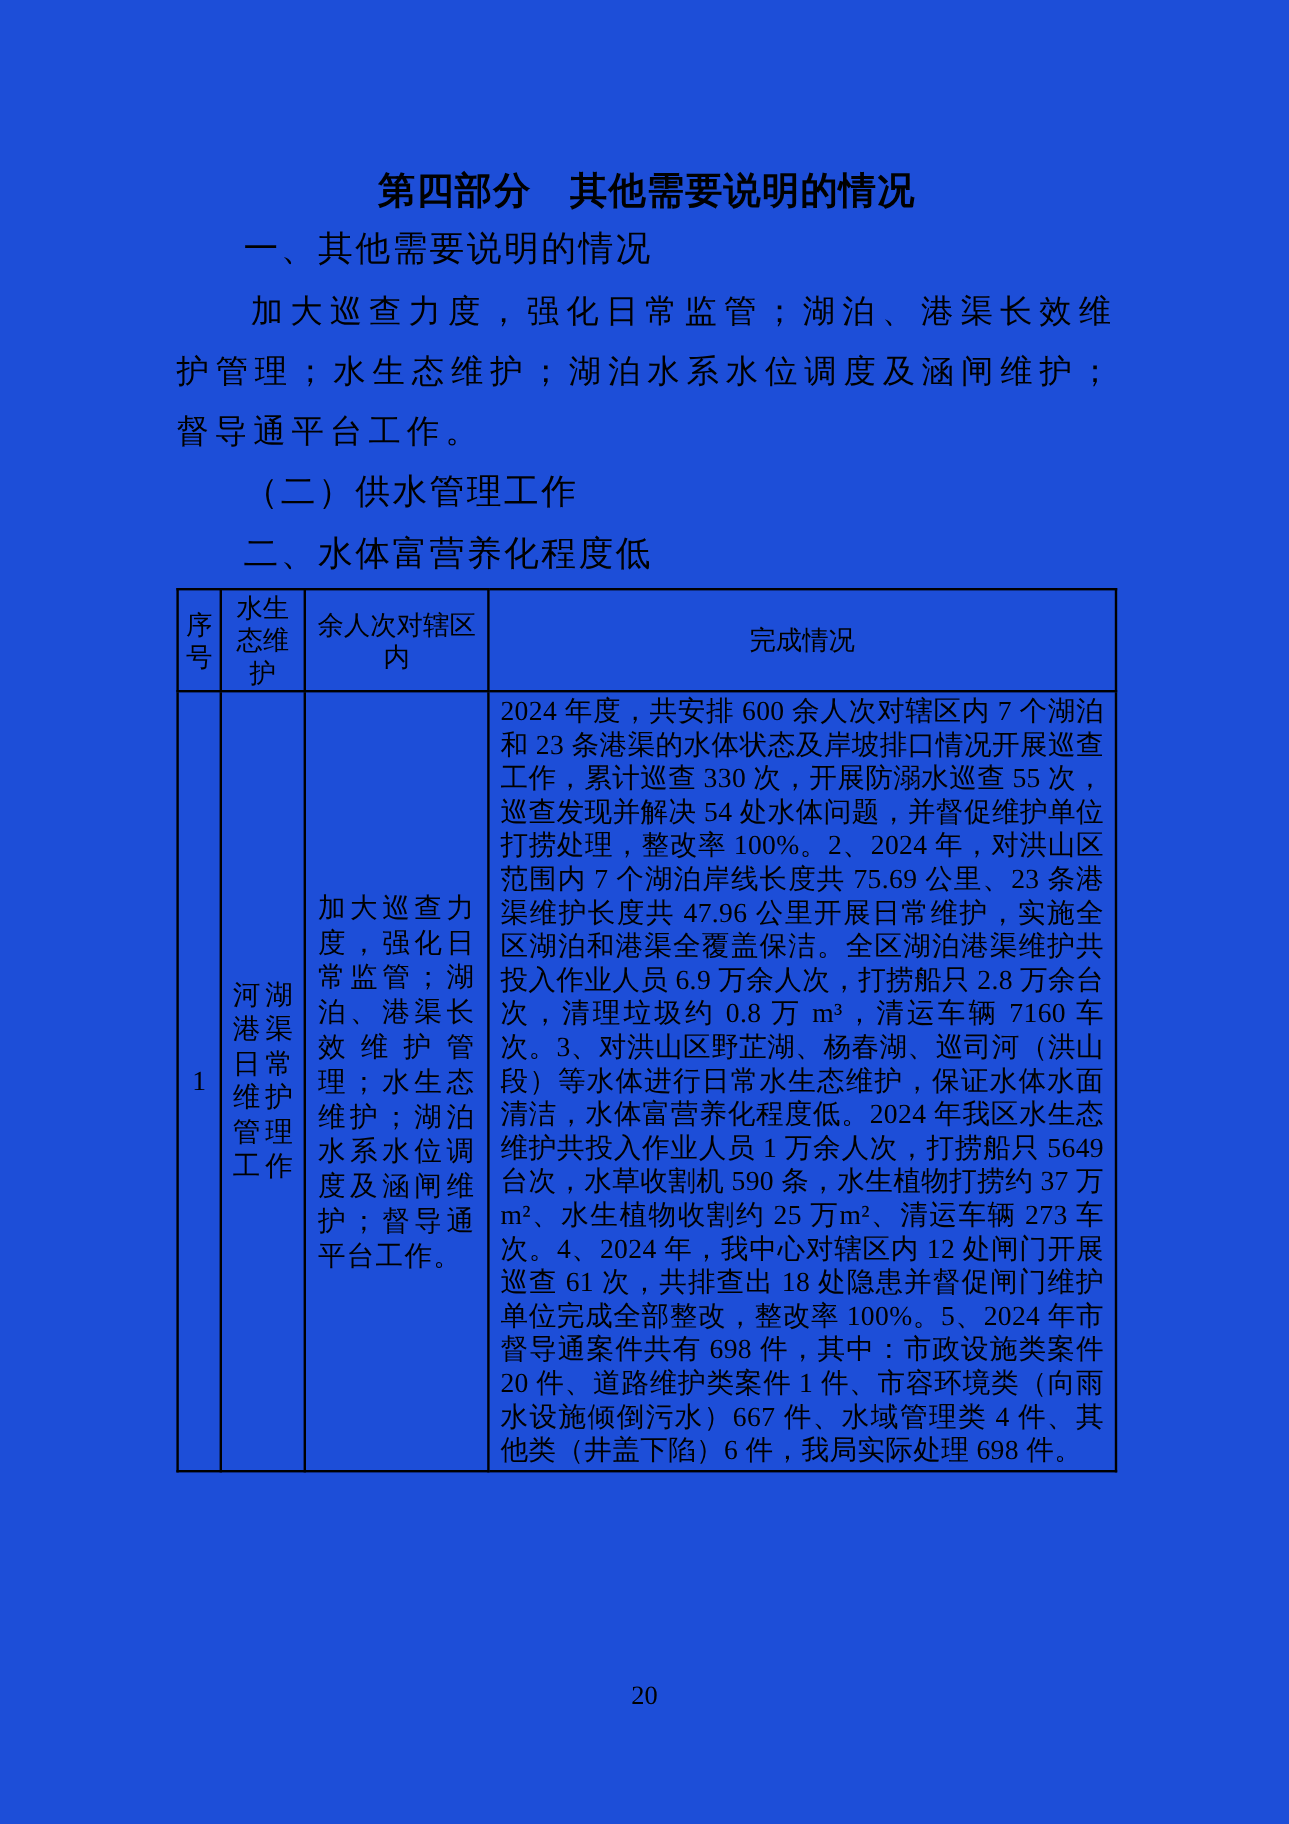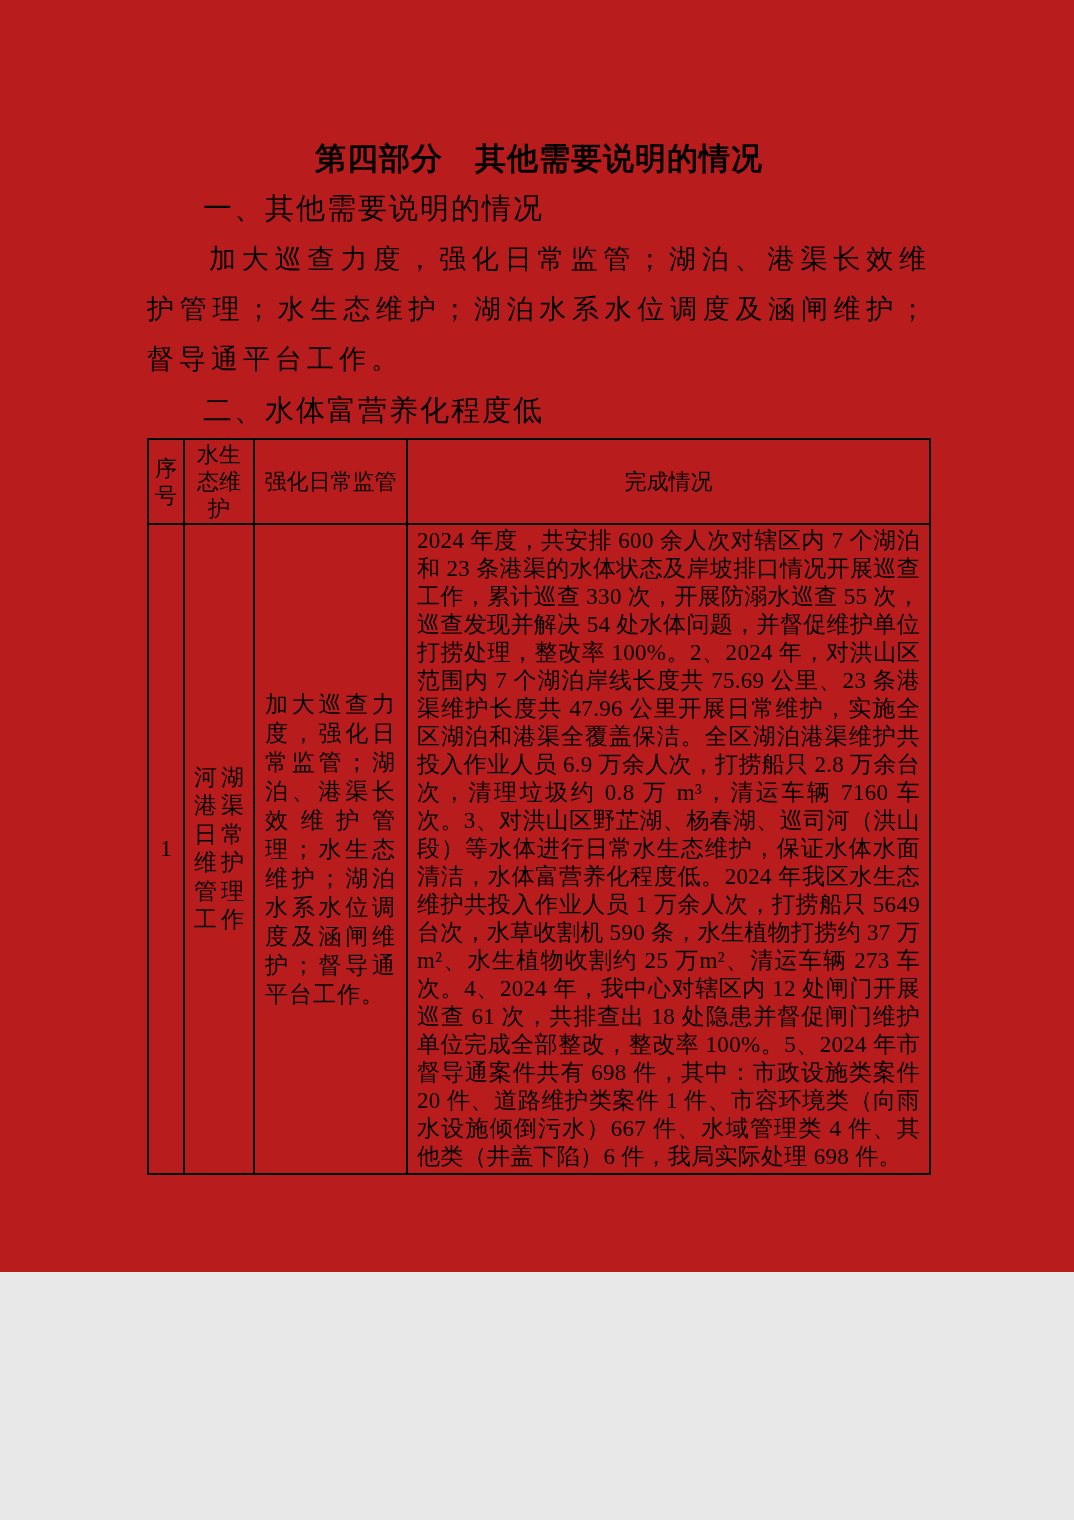--- a/index.html
+++ b/index.html
@@ -1,21 +1,21 @@
 <!DOCTYPE html>
 <html><head>
 <meta charset="utf-8">
 <style>
   * { margin:0; padding:0; box-sizing:border-box; }
   html,body { background:#e8e8e8; }
   .page {
     position:relative;
-    width:1074px; height:1272px;
+    width:1074px; height:1520px;
     margin:0 auto;
-    background:#b91c1c;
+    background:#1d4ed8;
     color:#000;
     font-family:"Liberation Serif","DejaVu Serif",serif;
     overflow:hidden;
   }
   .content {
     position:absolute;
     left:147px; top:136px;
     width:784px;
   }
   .doc-title {
@@ -96,52 +96,53 @@
   .completion-text {
     line-height:28px;
     text-align:justify;
     letter-spacing:0.3px;
   }
   .page-number {
     position:absolute;
     left:0; right:0;
     top:1400px;
     text-align:center;
-    font-size:16px;
+    font-size:22px;
   }
 </style>
 </head>
 <body>
 
 <div class="page">
   <div class="content">
 
     <div class="doc-title">第四部分　其他需要说明的情况</div>
 
     <div class="heading">一、其他需要说明的情况</div>
 
 
     <div class="para">加大巡查力度，强化日常监管；湖泊、港渠长效维护管理；水生态维护；湖泊水系水位调度及涵闸维护；督导通平台工作。</div>
 
+    <div class="heading">（二）供水管理工作</div>
 
 
     <div class="heading table-heading">二、水体富营养化程度低</div>
 
     <table class="work-table">
       <colgroup>
         <col class="c1">
           <col class="c2">
           <col class="c3">
           <col class="c4">
       </colgroup>
       <thead>
         <tr>
           <th>序号</th>
           <th>水生态维护</th>
-          <th>强化日常监管</th>
+          <th>余人次对辖区内</th>
           <th>完成情况</th>
         </tr>
       </thead>
       <tbody>
         <tr>
           <td class="cell-index">1</td>
           <td class="cell-item">
             <div class="item-line">河湖</div>
             <div class="item-line">港渠</div>
             <div class="item-line">日常</div>

